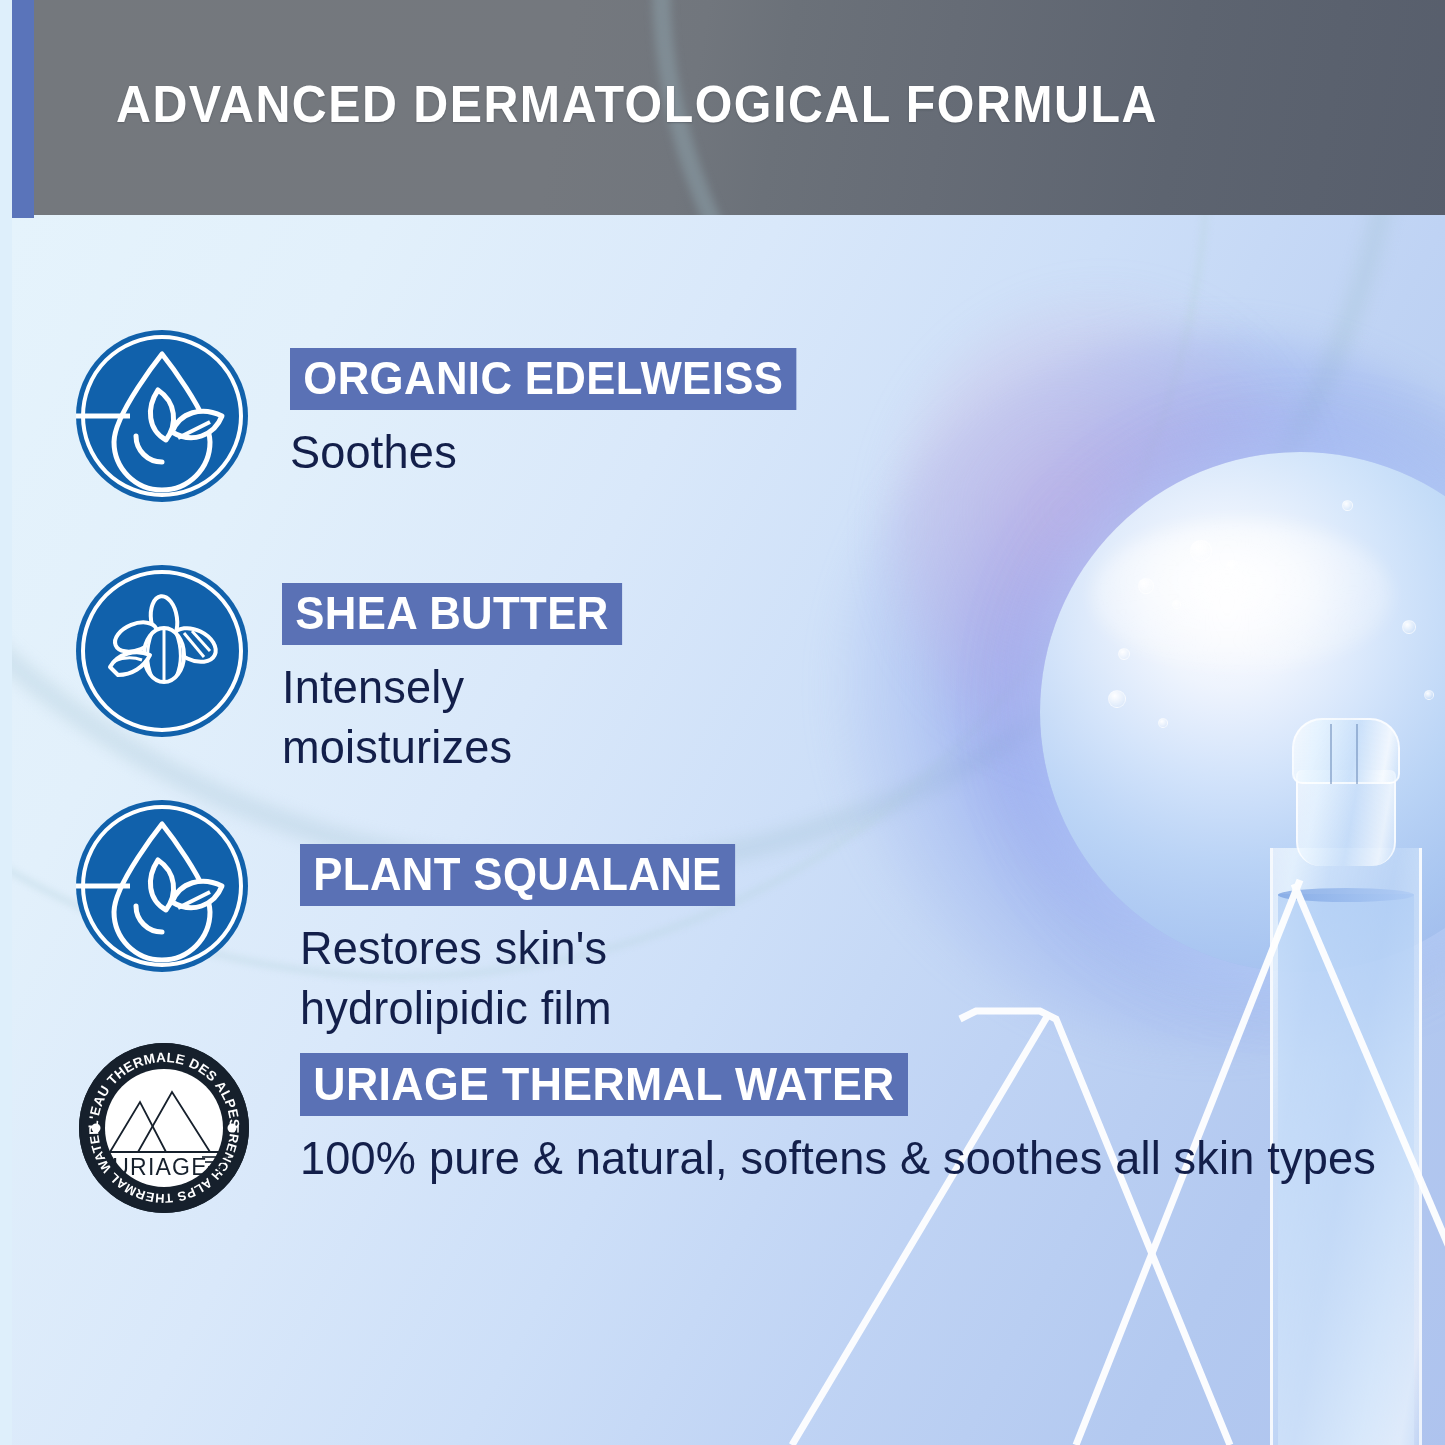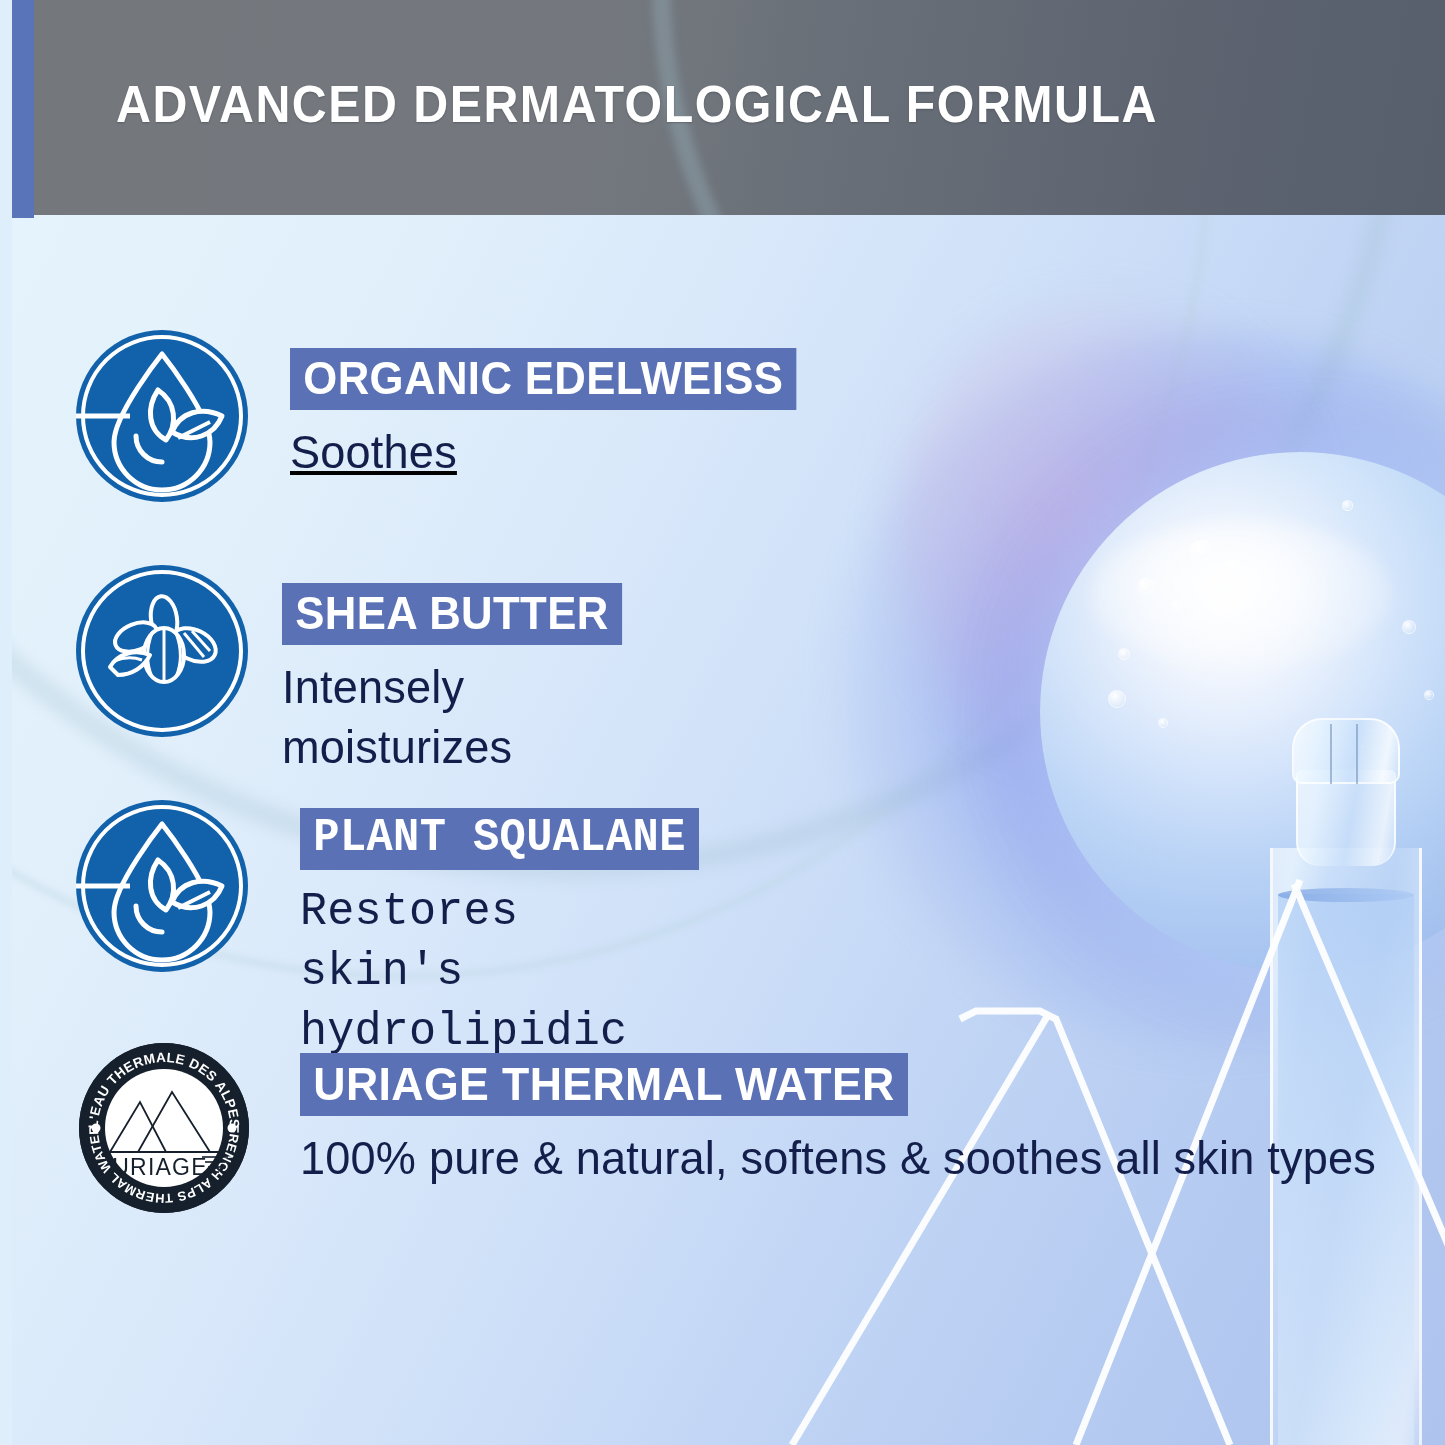--- a/index.html
+++ b/index.html
@@ -342,21 +342,21 @@
           <circle cx="88" cy="88" r="86" fill="#1161ab"></circle>
           <circle cx="88" cy="88" r="79" fill="none" stroke="#ffffff" stroke-width="4"></circle>
           <path d="M88 26 C 88 26 40 86 40 114 a48 48 0 0 0 96 0 C 136 86 88 26 88 26 Z" fill="none" stroke="#ffffff" stroke-width="5" stroke-linejoin="round"></path>
           <path d="M62 108 a26 26 0 0 0 26 26" fill="none" stroke="#ffffff" stroke-width="5" stroke-linecap="round"></path>
           <line x1="2" y1="88" x2="56" y2="88" stroke="#ffffff" stroke-width="5"></line>
           <path d="M84 62 C 72 80 74 102 92 112 C 104 96 102 74 84 62 Z" fill="#1161ab" stroke="#ffffff" stroke-width="5" stroke-linejoin="round"></path>
           <path d="M148 88 C 128 78 106 84 98 104 C 118 116 140 108 148 88 Z" fill="#1161ab" stroke="#ffffff" stroke-width="5" stroke-linejoin="round"></path>
           <line x1="104" y1="110" x2="136" y2="94" stroke="#ffffff" stroke-width="4"></line>
         </svg>
       </div>
-      <div class="feature-text" style="left:278px; top:133px;text-decoration:underline;">
+      <div class="feature-text" style="left:278px; top:133px;">
         <div class="chip">ORGANIC EDELWEISS</div>
         <div class="desc">Soothes</div>
       </div>
     </div>
 
     <div class="feature">
       <div class="feature-icon" style="left:62px; top:348px;">
         <svg viewBox="0 0 176 176" width="176" height="176">
           <circle cx="88" cy="88" r="86" fill="#1161ab"></circle>
           <circle cx="88" cy="88" r="79" fill="none" stroke="#ffffff" stroke-width="4"></circle>
@@ -390,21 +390,21 @@
           <circle cx="88" cy="88" r="86" fill="#1161ab"></circle>
           <circle cx="88" cy="88" r="79" fill="none" stroke="#ffffff" stroke-width="4"></circle>
           <path d="M88 26 C 88 26 40 86 40 114 a48 48 0 0 0 96 0 C 136 86 88 26 88 26 Z" fill="none" stroke="#ffffff" stroke-width="5" stroke-linejoin="round"></path>
           <path d="M62 108 a26 26 0 0 0 26 26" fill="none" stroke="#ffffff" stroke-width="5" stroke-linecap="round"></path>
           <line x1="2" y1="88" x2="56" y2="88" stroke="#ffffff" stroke-width="5"></line>
           <path d="M84 62 C 72 80 74 102 92 112 C 104 96 102 74 84 62 Z" fill="#1161ab" stroke="#ffffff" stroke-width="5" stroke-linejoin="round"></path>
           <path d="M148 88 C 128 78 106 84 98 104 C 118 116 140 108 148 88 Z" fill="#1161ab" stroke="#ffffff" stroke-width="5" stroke-linejoin="round"></path>
           <line x1="104" y1="110" x2="136" y2="94" stroke="#ffffff" stroke-width="4"></line>
         </svg>
       </div>
-      <div class="feature-text" style="left:288px; top:593px;font-family:Liberation Mono, monospace;">
+      <div class="feature-text" style="left:288px; top:629px;">
         <div class="chip">PLANT SQUALANE</div>
         <div class="desc">Restores skin's hydrolipidic film</div>
       </div>
     </div>
 
     <div class="feature">
       <div class="uriage-badge" style="left:64px; top:825px;">
         <svg viewBox="0 0 176 176" width="176" height="176">
           <defs>
             <path id="arcTop" d="M 22 88 A 66 66 0 0 1 154 88"></path>

